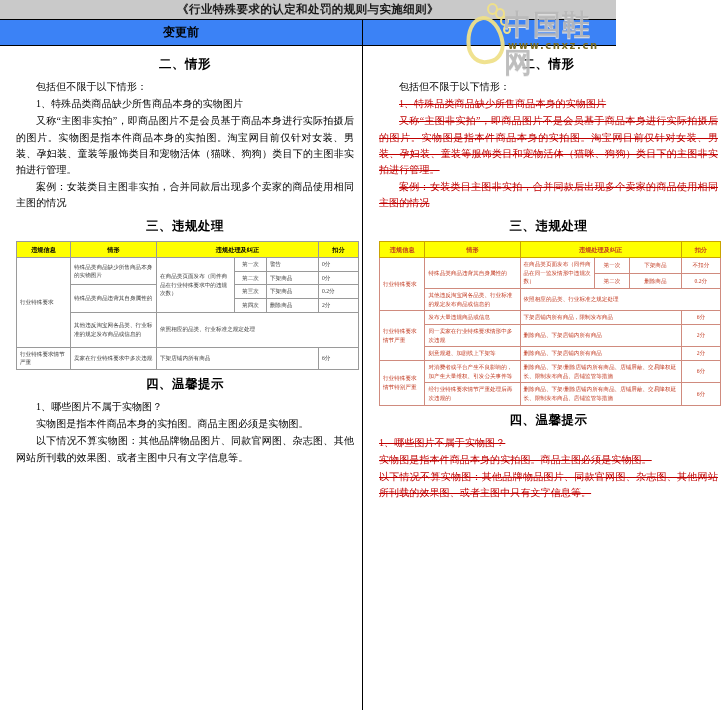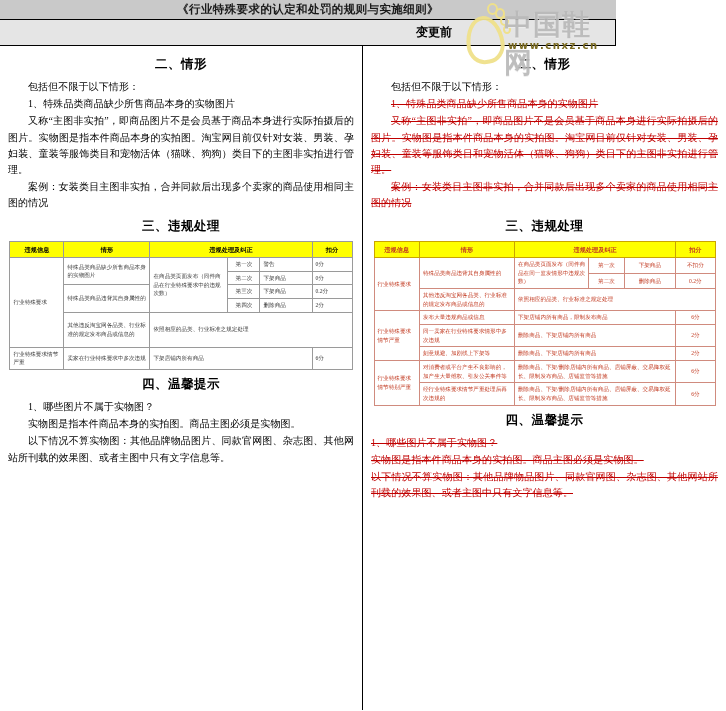--- a/index.html
+++ b/index.html
@@ -14,32 +14,32 @@
   .page{position:relative;width:616px;height:711px;box-sizing:border-box;}
 
   
   .doc-title-bar{
     height:20px;background:#c9c9c9;border-bottom:1px solid #000;
     display:flex;align-items:center;justify-content:center;
     font-size:11.5px;font-weight:bold;color:#1a1a1a;
     letter-spacing:.4px;box-sizing:border-box;
   }
   .colhead-bar{
-    height:26px;background:#e5e5e5;border-bottom:1px solid #000;
-    display:flex;box-sizing:border-box;justify-content:flex-end;
+    height:26px;background:#3b82f6;border-bottom:1px solid #000;
+    display:flex;box-sizing:border-box;
   }
   .colhead{
     flex:0 0 362px;display:flex;align-items:center;justify-content:center;
     font-size:12px;font-weight:bold;color:#000;box-sizing:border-box;
   }
   .colhead.left{border-right:1px solid #000;flex:0 0 363px;}
 
   
   .cols{display:flex;height:664px;box-sizing:border-box;}
-  .col{box-sizing:border-box;padding:4px 8px 0 8px;overflow:hidden;}
+  .col{box-sizing:border-box;padding:4px 8px 0 16px;overflow:hidden;}
   .col.left{flex:0 0 363px;border-right:1px solid #000;}
   .col.right{flex:0 0 363px;}
 
   .sec-h{
     font-size:12.5px;font-weight:bold;text-align:center;
     margin:6px 0 6px 0;letter-spacing:.5px;
   }
   .sec-h.l{color:#000;}
   .sec-h.r{color:#000;}
 

